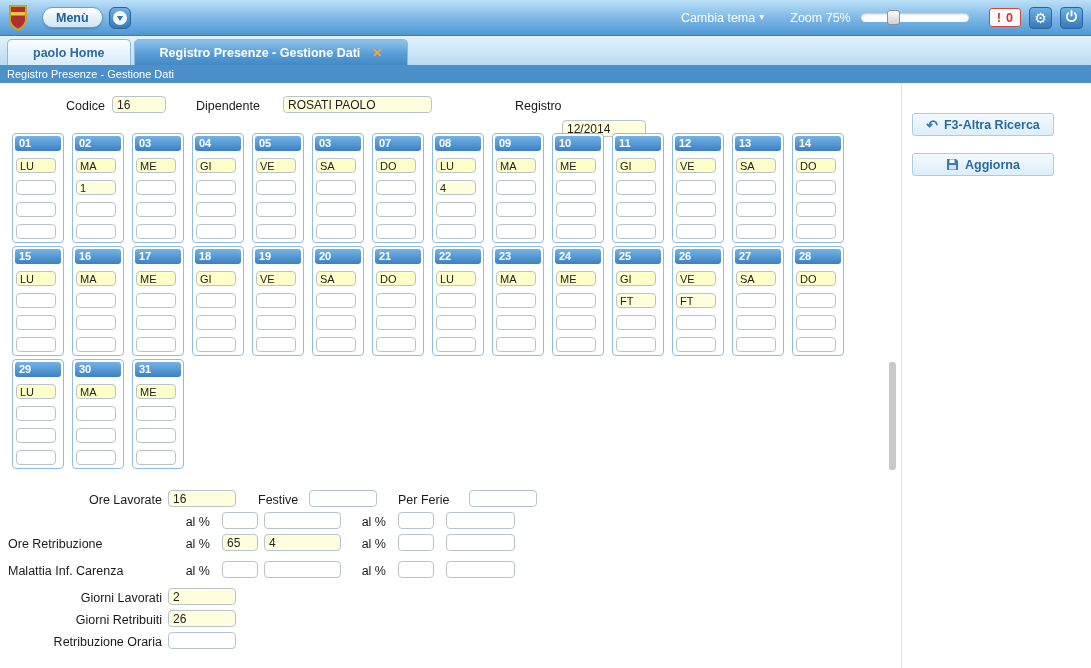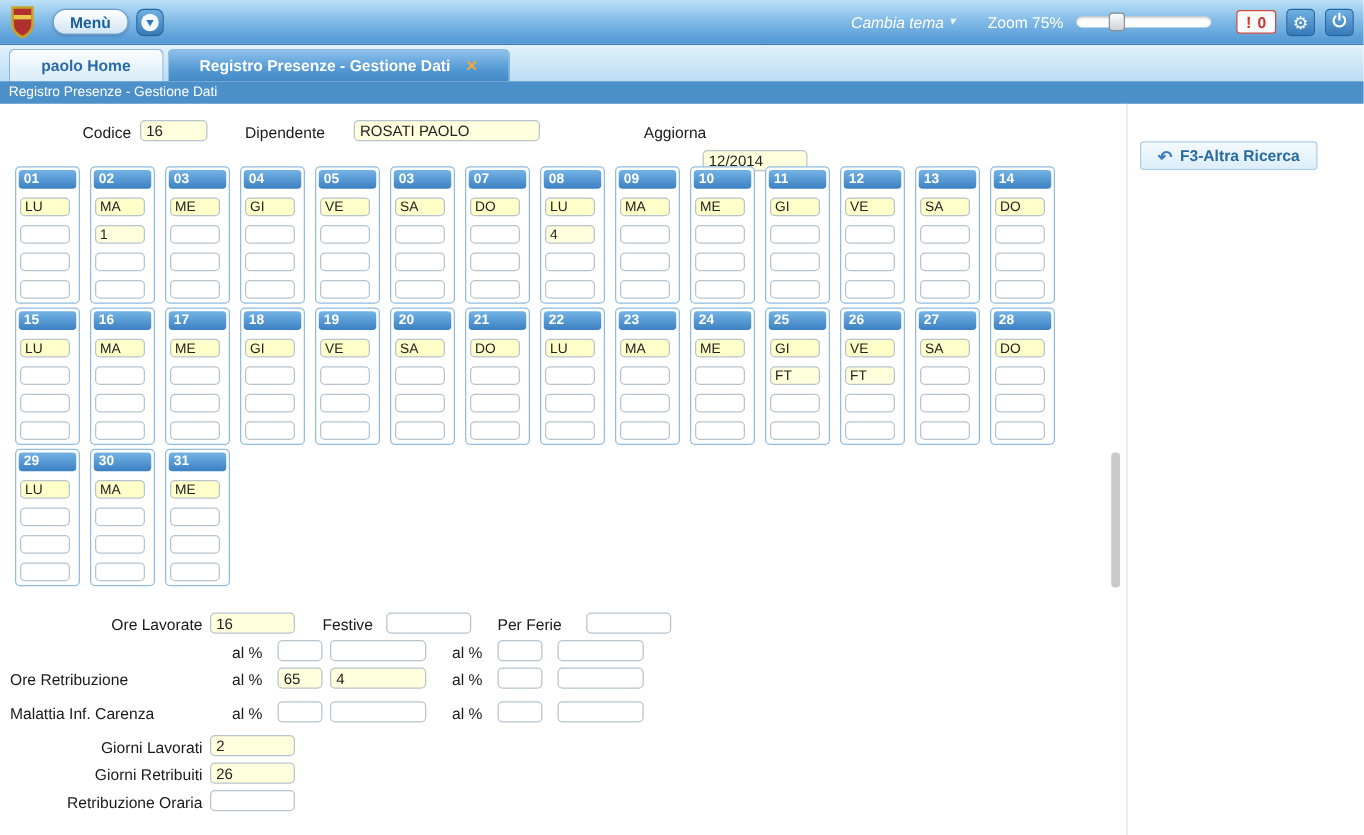--- a/index.html
+++ b/index.html
@@ -17,21 +17,21 @@
     border:1px solid #6d9cc4; background:linear-gradient(#ffffff,#cfe4f4);
     color:#1c5f9e; font-weight:bold; font-size:12.5px; font-family:inherit; cursor:pointer;
     box-shadow:0 1px 2px rgba(0,40,90,.25); }
   .toggle-btn { margin-left:6px; width:22px; height:22px; border-radius:6px; border:1px solid #2a659c;
     background:linear-gradient(#6fb0e2,#3579b8); display:flex; align-items:center; justify-content:center; cursor:pointer; }
   .circle-icon { width:14px; height:14px; border-radius:50%; background:#f2f8fd;
     display:flex; align-items:center; justify-content:center; }
   .tri { width:0; height:0; border-left:3.5px solid transparent; border-right:3.5px solid transparent;
     border-top:5px solid #2f76b4; margin-top:1px; }
   .header-right { margin-left:auto; display:flex; align-items:center; }
-  .cambia { color:#fff; font-size:12.5px; cursor:pointer; display:flex; gap:4px;font-style:italic; }
+  .cambia { color:#fff; font-size:12.5px; cursor:pointer; display:flex; gap:4px; }
   .chev { font-size:10px; color:#e8f3fb; }
   .zoom-label { color:#fff; font-size:12.5px; margin-left:26px; }
   .slider { width:108px; height:9px; background:#fdfdfd; border-radius:5px; margin-left:10px; position:relative;
     box-shadow:inset 0 1px 2px rgba(0,0,0,.25); cursor:pointer; }
   .slider-handle { position:absolute; left:26px; top:-3px; width:13px; height:15px; border-radius:3px;
     background:linear-gradient(#fcfcfc,#cfd2d6); border:1px solid #8a9199; cursor:grab; }
   .alert-badge { margin-left:20px; height:19px; padding:0 7px; background:#fafafa; border:1px solid #cf4b3f;
     border-radius:3px; display:flex; align-items:center; gap:5px; cursor:pointer; }
   .alert-ex { color:#d03a2d; font-weight:bold; font-size:13px; }
   .alert-count { color:#c33; font-weight:bold; font-size:12.5px; }
@@ -136,21 +136,21 @@
 
 <div class="breadcrumb">Registro Presenze - Gestione Dati</div>
 
 <div class="content">
   <div class="main">
 
     <span class="lbl" style="left:66px;top:15px">Codice</span>
     <input class="inp filled" style="left: 112px; top: 13px; width: 54px;" value="16">
     <span class="lbl" style="left:196px;top:15px">Dipendente</span>
     <input class="inp filled" style="left: 283px; top: 13px; width: 149px;" value="ROSATI PAOLO">
-    <span class="lbl" style="left:515px;top:15px">Aggiorna</span>
+    <span class="lbl" style="left:515px;top:15px">Registro</span>
     <input class="inp filled" style="left: 562px; top: 13px; width: 84px; margin-top: 24px;" value="12/2014">
 
     <div class="day-grid">
   <div class="day-card">
     <div class="day-header">01</div>
     <input class="day-input dow" value="LU" style="">
     <input class="day-input" style="">
     <input class="day-input" style="">
     <input class="day-input" style="">
   </div>
@@ -434,14 +434,24 @@
     <input class="inp" style="left: 168px; top: 549px; width: 68px;">
 
     <div class="scroll-thumb"></div>
   </div>
 
   <div class="side">
     <button class="side-btn" style="top:30px">
       <span class="btn-ico arrow-glyph">↶</span>
       <span>F3-Altra Ricerca</span>
     </button>
+    <button class="side-btn" style="top:70px">
+      <span class="btn-ico">
+        <svg width="13" height="13" viewBox="0 0 13 13">
+          <path d="M1 1 h9 l2 2 v9 h-11 z" fill="#3a7abf"></path>
+          <rect x="3.5" y="1.5" width="5" height="3.5" fill="#fff"></rect>
+          <rect x="3" y="7" width="7" height="4.5" fill="#cfe4f5"></rect>
+        </svg>
+      </span>
+      <span>Aggiorna</span>
+    </button>
   </div>
 </div>
 
 </body></html>

